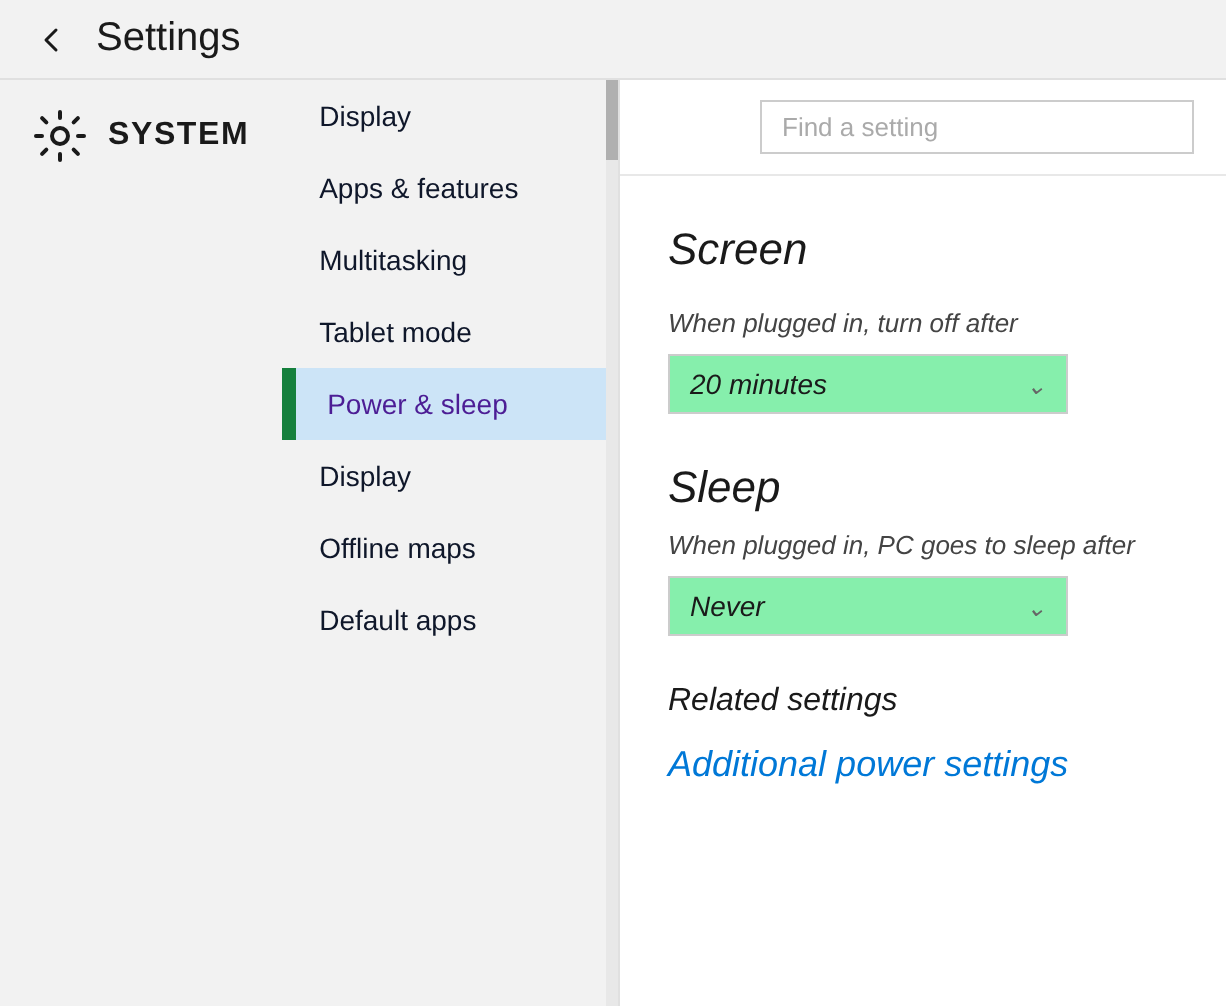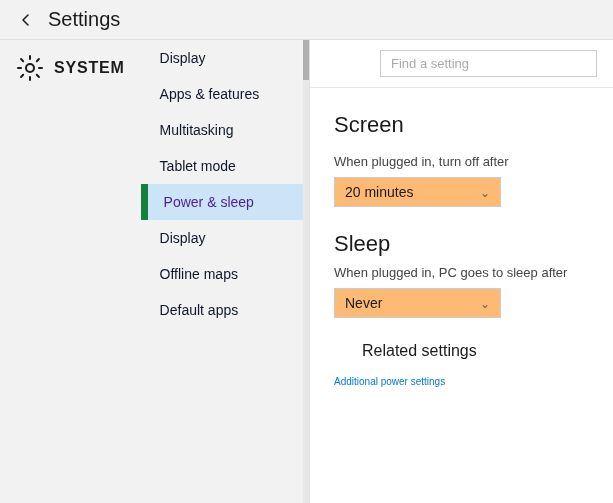--- a/index.html
+++ b/index.html
@@ -141,67 +141,67 @@
       font-size: 13px;
       color: #aaa;
       outline: none;
     }
     .search-input::placeholder { color: #aaa; }
 
     .main-content {
       flex: 1;
       padding: 24px 24px;
       overflow-y: auto;
+      font-style: italic;
     }
 
     .section-title {
       font-size: 22px;
       font-weight: 300;
       color: #1a1a1a;
       margin-bottom: 16px;
     }
 
     .setting-label {
       font-size: 13px;
       color: #444;
       margin-bottom: 8px;
     }
 
     .dropdown {
       display: flex;
       align-items: flex-end;
       justify-content: space-between;
-      width: 167px;
+      width: 200px;
       padding: 6px 10px;
       border: 1px solid #ccc;
-      background: #fdba74;
+      background: #86efac;
       cursor: pointer;
       font-size: 14px;
       color: #1a1a1a;
       margin-bottom: 24px;
     }
     .dropdown-arrow {
       margin-left: 10px;
       font-size: 12px;
       color: #666;
     }
 
     .section-gap { margin-bottom: 8px; }
 
     .related-settings-title {
       font-size: 16px;
       font-weight: 400;
       color: #1a1a1a;
       margin-bottom: 12px;
-      margin-left: 28px;
     }
 
     .link-item {
       color: #0078d7;
-      font-size: 10px;
+      font-size: 18px;
       cursor: pointer;
       text-decoration: none;
     }
   </style>
 </head>
 <body>
 
 <div class="title-bar">
   <div class="title-bar-back">
     <svg width="14" height="14" viewBox="0 0 14 14" fill="none">

